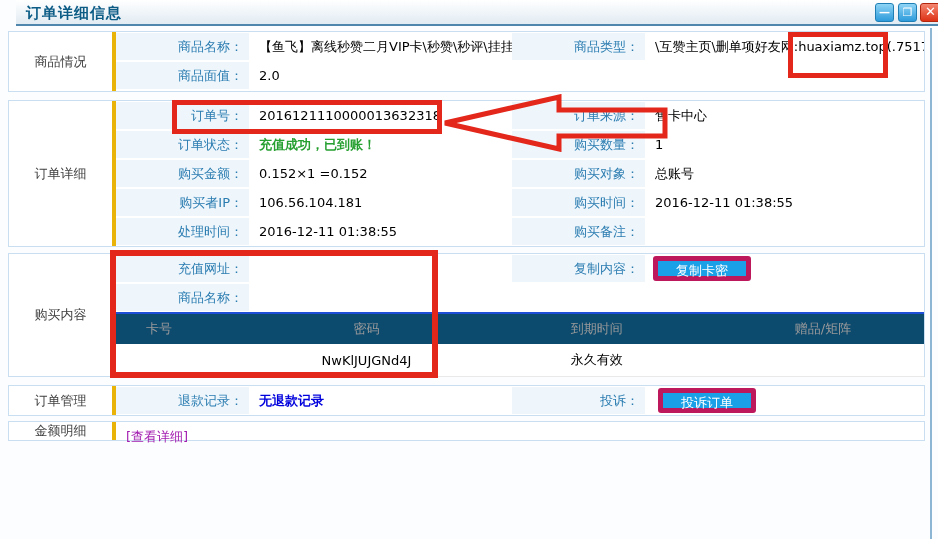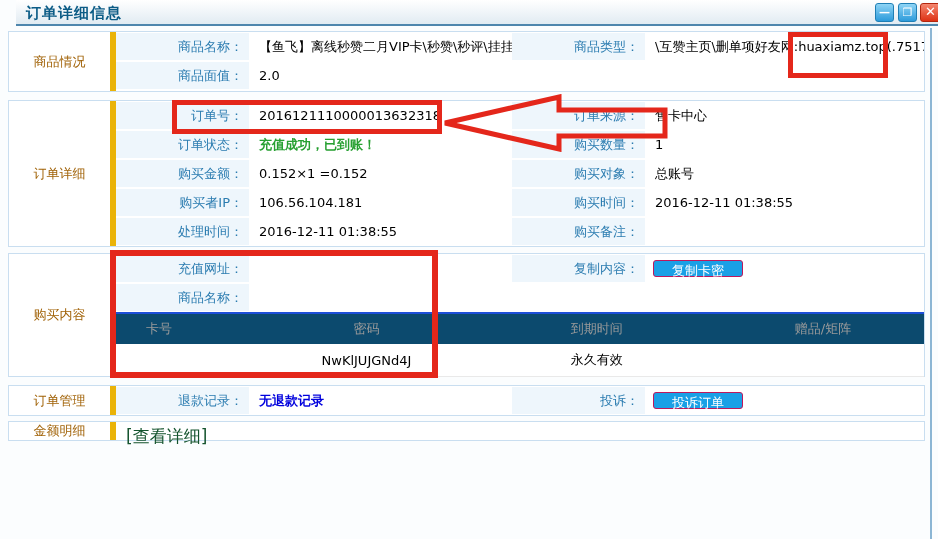--- a/index.html
+++ b/index.html
@@ -40,46 +40,46 @@
     background:#8cb6d4;
   }
   
   .panel {
     position:absolute; left:8px; width:917px;
     background:#fff; border:1px solid #c9def0;
     display:flex;
   }
   .section-col {
     width:107px; flex:0 0 107px;
-    border-right:6px solid #eab308;
+    border-right:4px solid #eab308;
     display:flex; align-items:center; justify-content:center;
-    color:#a16207; font-size:13px;
+    color:#404040; font-size:13px;
   }
   .rows { flex:1; min-width:0; }
   .frow { display:flex; height:29px; align-items:center; font-size:13px; }
   .lcell {
     width:133px; flex:0 0 133px; height:27px; line-height:27px;
     background:#eef6fc; text-align:right; padding-right:6px;
     color:#2b7cb0; overflow:hidden; white-space:nowrap;
   }
   .vcell {
     padding-left:10px; color:#000; white-space:nowrap; overflow:hidden;
   }
   .vcell.vleft { width:263px; flex:0 0 263px; }
   .vcell.vflex { flex:1; min-width:0; }
   .vcell.green { color:#27a032; font-weight:bold; }
   .vcell.blue  { color:#0000dd; font-weight:bold; }
   .btn {
-    margin-left:8px; height:17px; padding:0 18px;
-    background:#1aa0e6; border:1px solid #be185d; border-radius:3px;
+    margin-left:8px; height:25px; padding:0 18px;
+    background:#1aa0e6; border:5px solid #be185d; border-radius:3px;
     color:#fff; font-size:13px; line-height:19px; cursor:pointer;
     font-family:Liberation Sans, sans-serif;
   }
   .orange-link {
-    padding-left:10px; color:#14532d; font-size:17px; cursor:pointer;
+    padding-left:10px; color:#a21caf; font-size:13px; cursor:pointer;
     text-decoration:none;
   }
   
   .ctable { font-size:13px; }
   .ctable .thead {
     display:grid; grid-template-columns:18% 26% 31% 25%;
     height:32px; align-items:center;
     background:#0c4a6e; color:#9a9a9a;
     border-top:2px solid #1d4ed8;
   }
@@ -198,21 +198,21 @@
   </div>
 </div>
 
 <div class="panel" id="panel-manage">
   <div class="section-col">订单管理</div>
   <div class="rows">
     <div class="frow">
       <div class="lcell">退款记录：</div>
       <div class="vcell vleft blue">无退款记录</div>
       <div class="lcell">投诉：</div>
-      <div class="vcell vflex" style="padding-left:0;">
+      <div class="vcell vflex" style="padding-left:5px;">
         <button class="btn">投诉订单</button>
       </div>
     </div>
   </div>
 </div>
 
 <div class="panel" id="panel-amount">
   <div class="section-col">金额明细</div>
   <div class="rows">
     <div class="frow">

